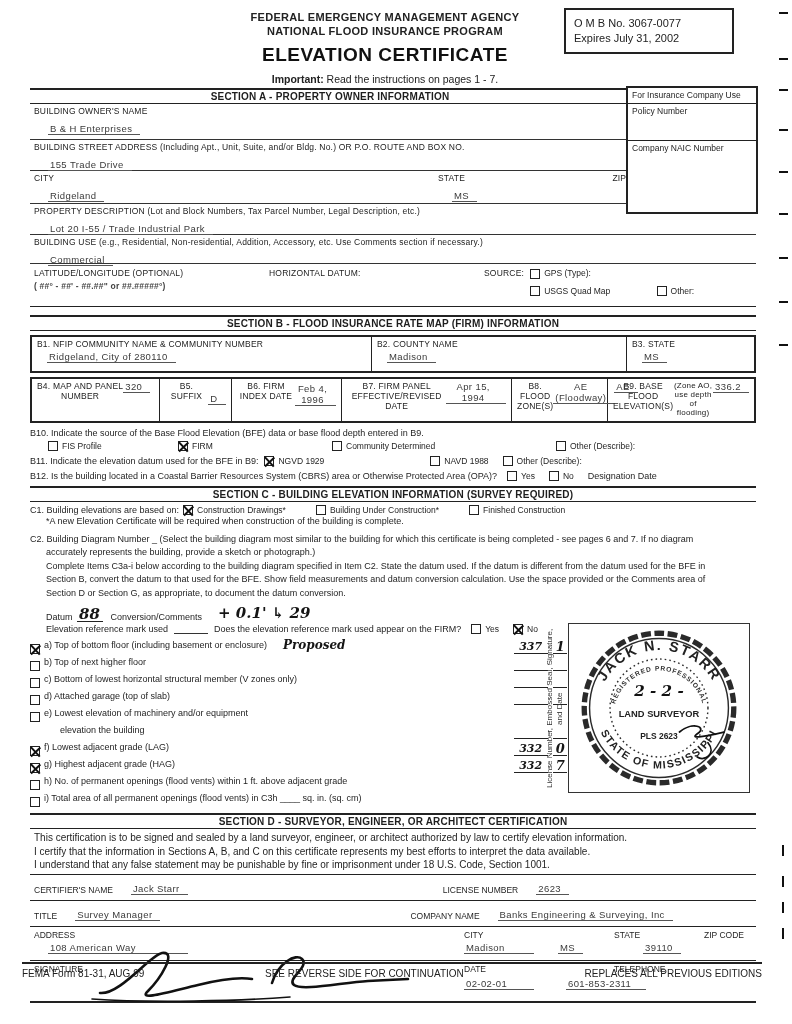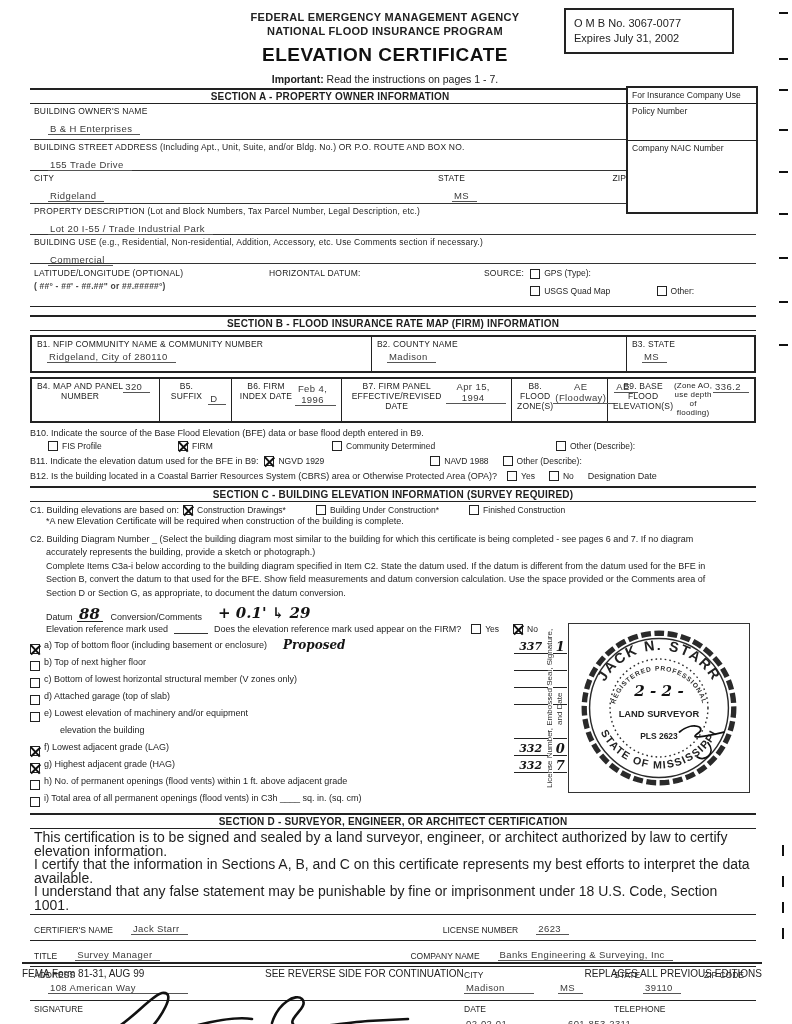--- a/index.html
+++ b/index.html
@@ -70,21 +70,21 @@
   .uv { display:inline-block; border-bottom:1px solid #222; text-align:center; }
   .uv.whole { min-width:34px; font-size:11px; line-height:13px; }
   .uv.dec { min-width:14px; font-size:13px; line-height:13px; margin-left:3px; }
   .unit { font-size:8.5px; margin-left:3px; }
   .note-hand { font-size:12px; margin-left:12px; }
   .stamp-wrap { position:absolute; right:6px; top:-14px; display:flex; align-items:center; }
   .seal-caption { writing-mode:vertical-rl; transform:rotate(180deg); font-size:8px; color:#333; height:165px; text-align:center; margin-right:3px; line-height:10px; }
   .stamp-box { width:182px; height:170px; border:1.5px solid #333; display:flex; align-items:center; justify-content:center; background:#fff; }
 
   
-  .d-cert { font-size:14px; line-height:13.5px; padding:2px 4px; border-bottom:1px solid #222; }
+  .d-cert { font-size:10px; line-height:13.5px; padding:2px 4px; border-bottom:1px solid #222; }
   .d-cert .it { }
   .rowD { border-bottom:1px solid #222; padding:3px 4px 5px 4px; font-size:8.5px; position:relative; }
   .rowD .inline-val { margin-left:18px; }
   .d-flex { display:flex; align-items:flex-end; }
   .sig-svg { position:absolute; left:60px; top:-16px; }
   .heavy { border-bottom:2px solid #222; }
 
   .footer { position:absolute; left:22px; right:30px; top:962px; display:flex; justify-content:space-between; font-size:10px; color:#222; border-top:2px solid #222; padding-top:4px; }
 
   

